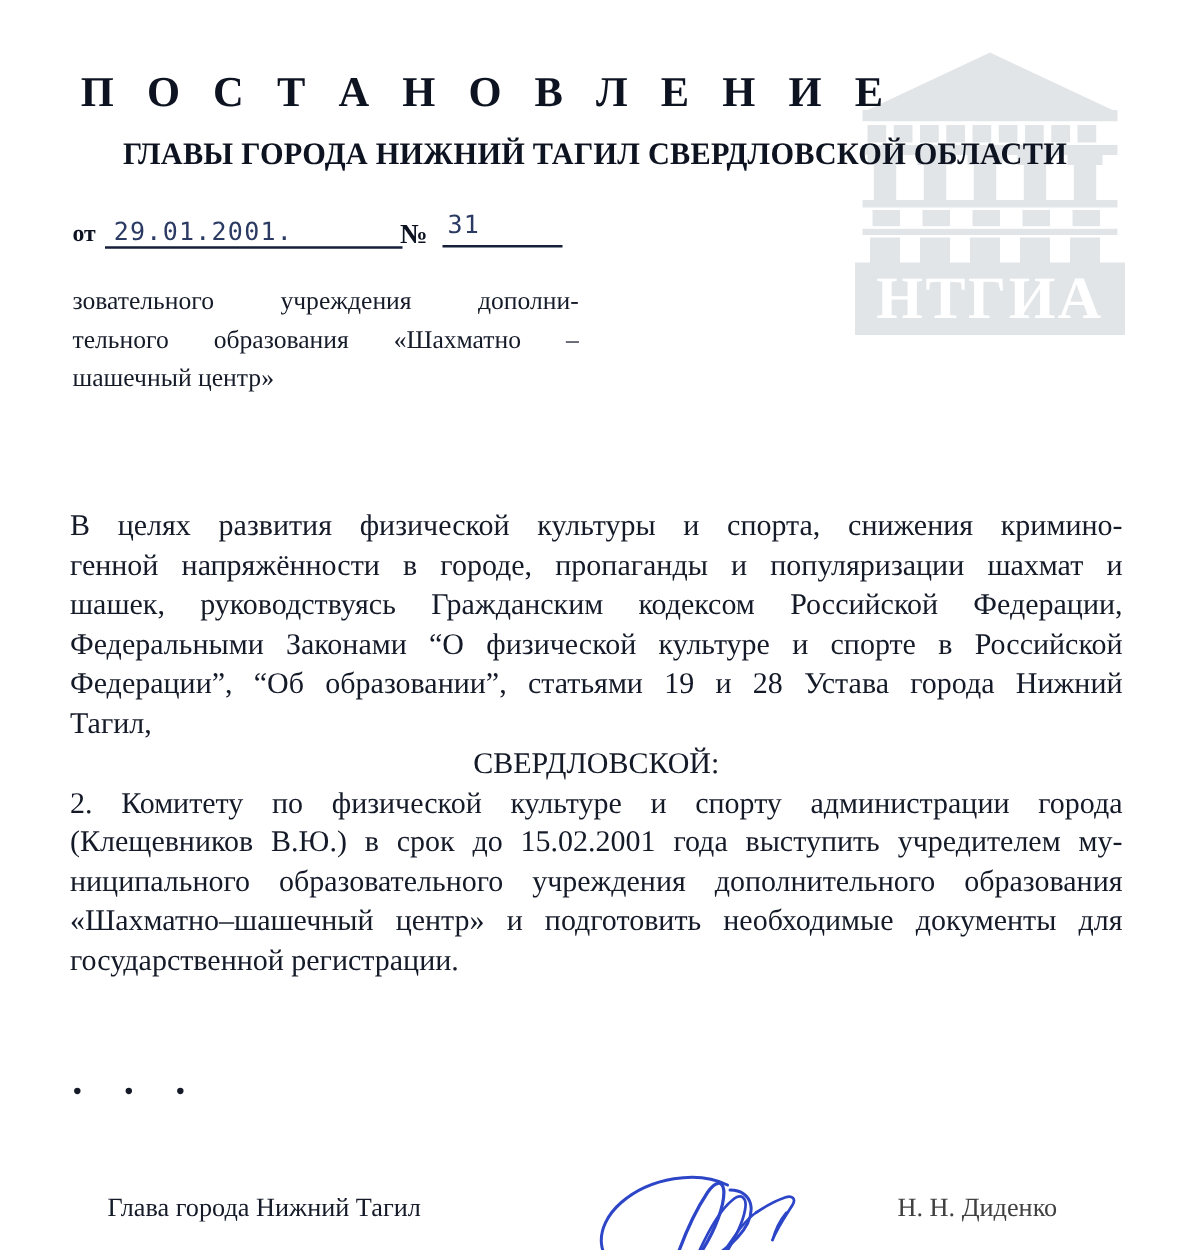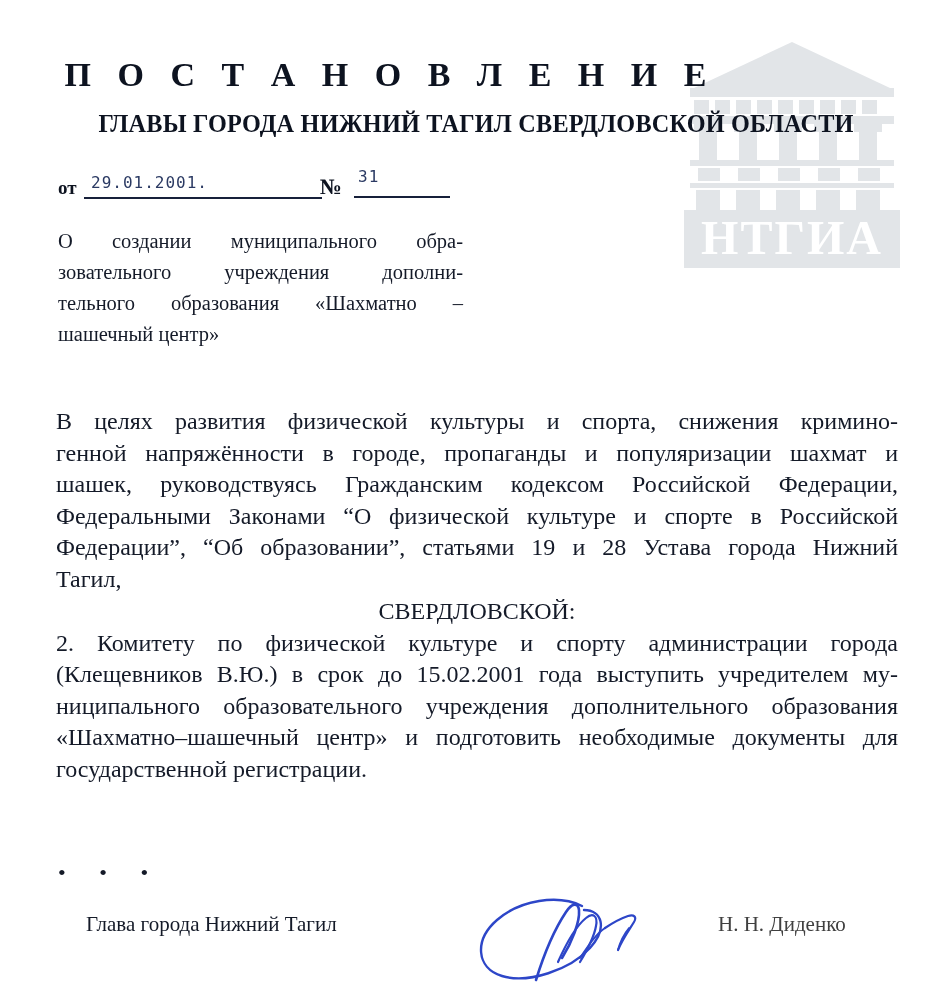--- a/index.html
+++ b/index.html
@@ -75,21 +75,21 @@
     font-size: 19px;
     color: #0d1320;
     line-height: 1;
   }
   .label-ot { left: 0px; top: 12px; }
   .label-no { left: 262px; top: 10px; font-size: 22px; }
 
   .meta-value {
     position: absolute;
     font-family: "DejaVu Sans Mono", "Liberation Mono", monospace;
-    font-size: 16px;
+    font-size: 20px;
     color: #2b3a63;
     letter-spacing: 1px;
     line-height: 1;
   }
   .value-date { left: 33px; top: 9px; }
   .value-num  { left: 300px; top: 3px; letter-spacing: 1px; }
 
   .meta-rule {
     position: absolute;
     border-bottom: 2px solid #17203a;
@@ -147,21 +147,21 @@
     letter-spacing: 14px;
     color: #141a28;
     line-height: 1;
     z-index: 2;
   }
 
   
   .sign-row {
     position: absolute;
     left: 0;
-    top: 912px;
+    top: 954px;
     width: 951px;
     height: 40px;
     z-index: 2;
   }
   .sign-title {
     position: absolute;
     left: 86px;
     top: 0;
     font-size: 21px;
     color: #141a28;
@@ -270,21 +270,20 @@
     <span class="meta-label label-ot">от</span>
     <span class="meta-value value-date">29.01.2001.</span>
     <span class="meta-rule rule-date"></span>
 
     <span class="meta-label label-no">№</span>
     <span class="meta-value value-num">31</span>
     <span class="meta-rule rule-num"></span>
   </div>
 
   <div class="subject">
-    <span class="ln j">О создании муниципального обра-</span>
     <span class="ln j">зовательного учреждения дополни-</span>
     <span class="ln j">тельного образования «Шахматно –</span>
     <span class="ln">шашечный центр»</span>
   </div>
 
   <div class="body-block">
 
     <div class="para">
       <span class="ln j">В целях развития физической культуры и спорта, снижения кримино-</span>
       <span class="ln j">генной напряжённости в городе, пропаганды и популяризации шахмат и</span>

